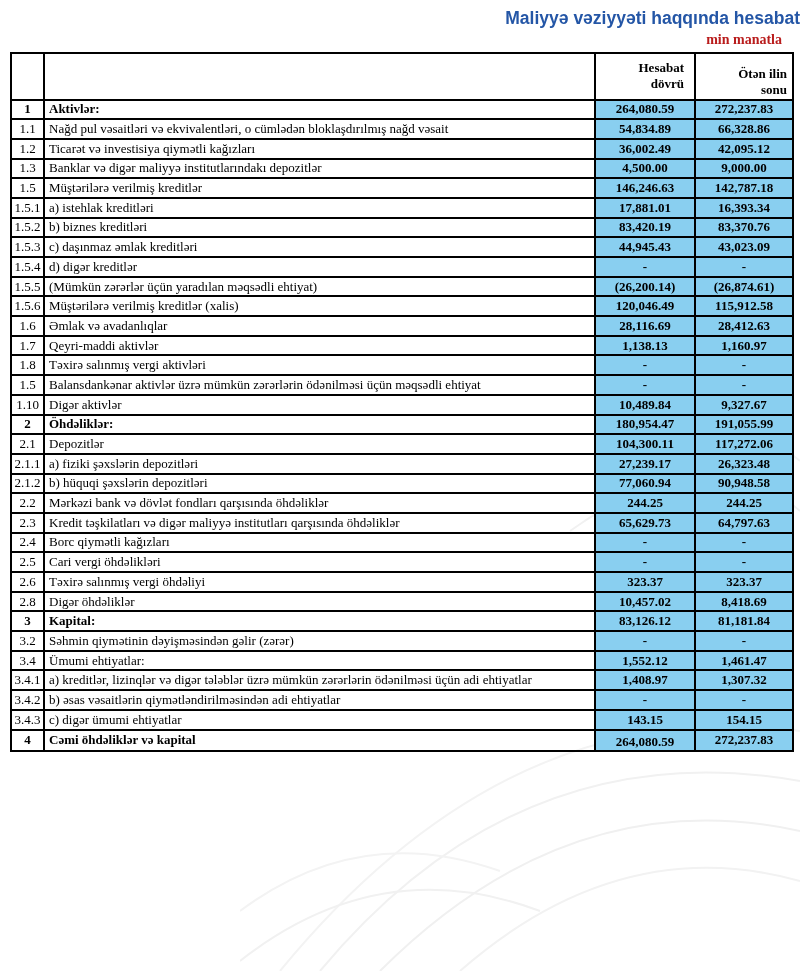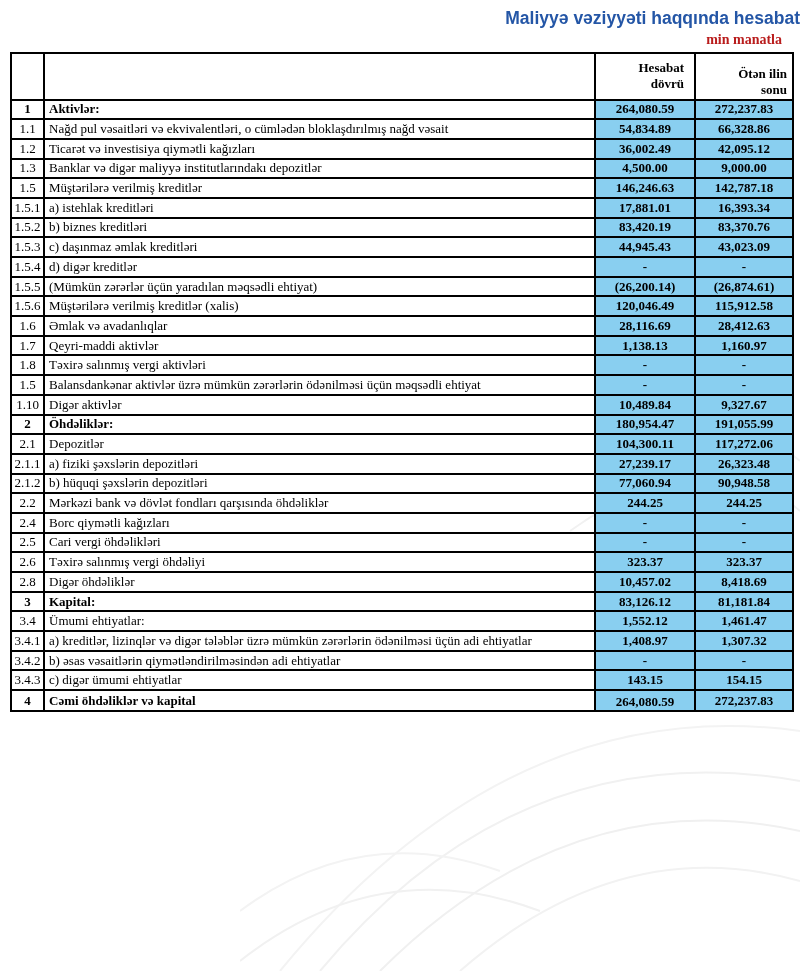--- a/index.html
+++ b/index.html
@@ -239,20 +239,26 @@
           <td class="v1">77,060.94</td>
           <td class="v2">90,948.58</td>
         </tr>
         <tr>
           <td class="num">2.2</td>
           <td class="desc">Mərkəzi bank və dövlət fondları qarşısında öhdəliklər</td>
           <td class="v1">244.25</td>
           <td class="v2">244.25</td>
         </tr>
         <tr>
+          <td class="num">2.3</td>
+          <td class="desc">Kredit təşkilatları və digər maliyyə institutları qarşısında öhdəliklər</td>
+          <td class="v1">65,629.73</td>
+          <td class="v2">64,797.63</td>
+        </tr>
+        <tr>
           <td class="num">2.4</td>
           <td class="desc">Borc qiymətli kağızları</td>
           <td class="v1">-</td>
           <td class="v2">-</td>
         </tr>
         <tr>
           <td class="num">2.5</td>
           <td class="desc">Cari vergi öhdəlikləri</td>
           <td class="v1">-</td>
           <td class="v2">-</td>
@@ -269,20 +275,26 @@
           <td class="v1">10,457.02</td>
           <td class="v2">8,418.69</td>
         </tr>
         <tr class="bold-row">
           <td class="num">3</td>
           <td class="desc">Kapital:</td>
           <td class="v1">83,126.12</td>
           <td class="v2">81,181.84</td>
         </tr>
         <tr>
+          <td class="num">3.2</td>
+          <td class="desc">Səhmin qiymətinin dəyişməsindən gəlir (zərər)</td>
+          <td class="v1">-</td>
+          <td class="v2">-</td>
+        </tr>
+        <tr>
           <td class="num">3.4</td>
           <td class="desc">Ümumi ehtiyatlar:</td>
           <td class="v1">1,552.12</td>
           <td class="v2">1,461.47</td>
         </tr>
         <tr>
           <td class="num">3.4.1</td>
           <td class="desc">a) kreditlər, lizinqlər və digər tələblər üzrə mümkün zərərlərin ödənilməsi üçün adi ehtiyatlar</td>
           <td class="v1">1,408.97</td>
           <td class="v2">1,307.32</td>

